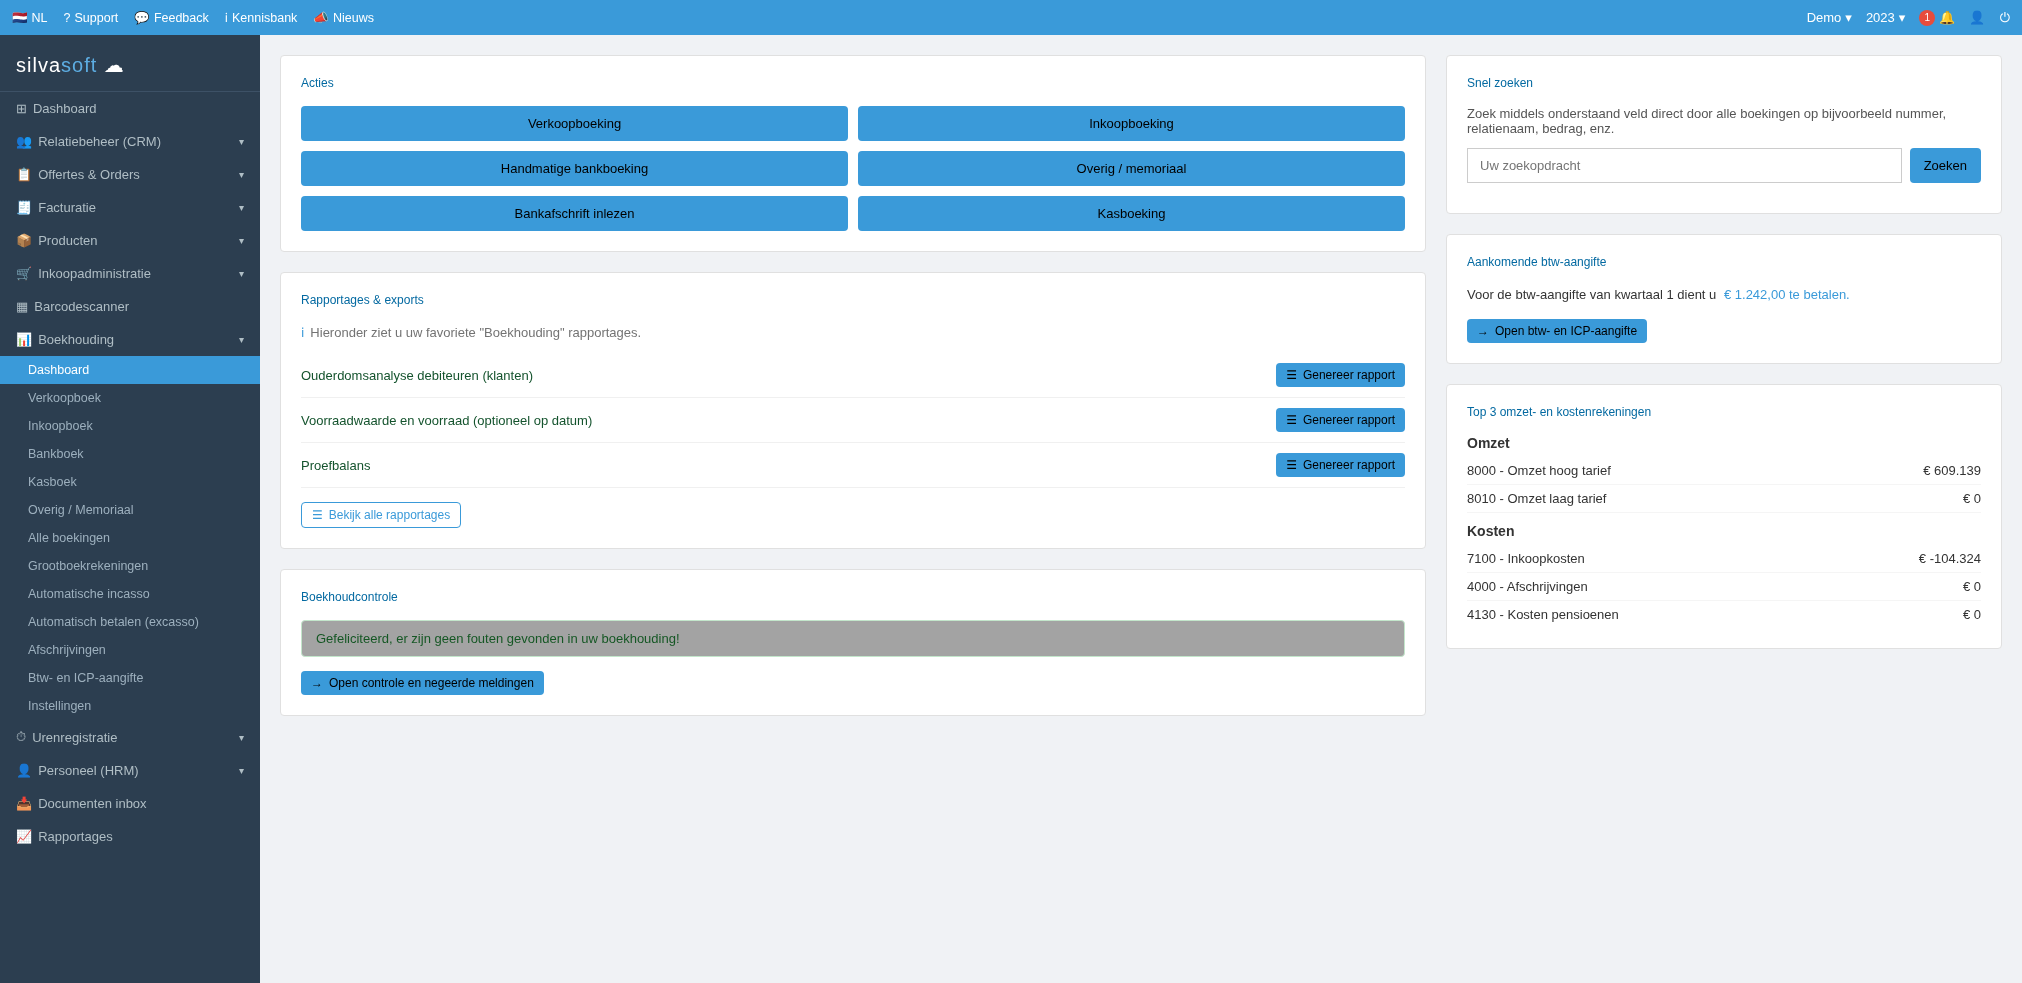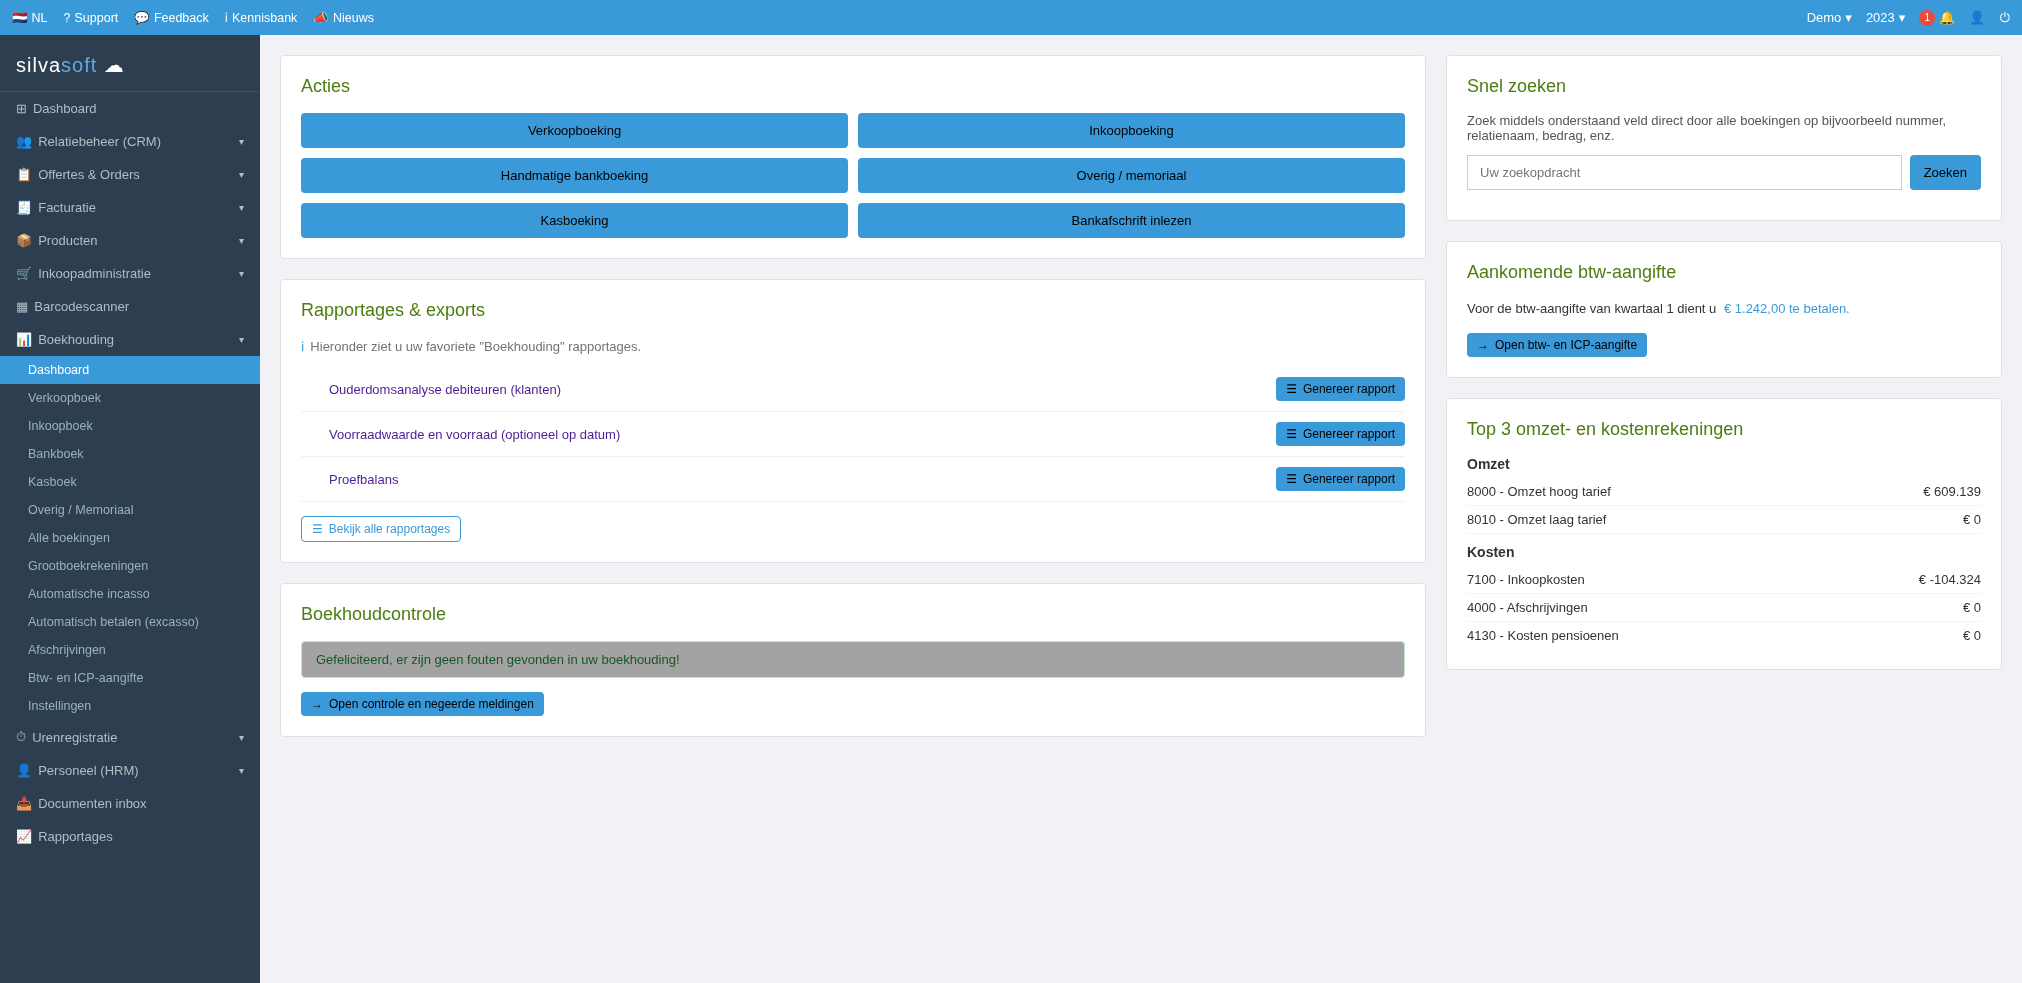--- a/index.html
+++ b/index.html
@@ -89,22 +89,22 @@
     .right-col { width: 556px; display: flex; flex-direction: column; gap: 20px; }
 
     
     .card {
       background: white;
       border-radius: 4px;
       border: 1px solid #e0e0e0;
       padding: 20px;
     }
     .card-title {
-      font-size: 18px;
-      color: #4d7c0f;
+      font-size: 12px;
+      color: #0369a1;
       font-weight: 400;
       margin-bottom: 16px;
     }
 
     
     .action-grid {
       display: grid;
       grid-template-columns: 1fr 1fr;
       gap: 10px;
     }
@@ -129,21 +129,21 @@
 
     
     .report-row {
       display: flex;
       align-items: center;
       justify-content: space-between;
       padding: 10px 0;
       border-bottom: 1px solid #f0f0f0;
     }
     .report-row:last-of-type { border-bottom: none; }
-    .report-name { font-size: 13px; color: #4c1d95; margin-left: 28px; }
+    .report-name { font-size: 13px; color: #14532d; }
 
     
     .success-box {
       background: #a3a3a3;
       border: 1px solid #c3e6cb;
       color: #155724;
       padding: 10px 14px;
       border-radius: 4px;
       font-size: 13px;
       margin-bottom: 14px;
@@ -355,22 +355,22 @@
 
     <div class="left-col">
 
       <div class="card">
         <div class="card-title">Acties</div>
         <div class="action-grid">
           <button class="btn btn-primary">Verkoopboeking</button>
           <button class="btn btn-primary">Inkoopboeking</button>
           <button class="btn btn-primary">Handmatige bankboeking</button>
           <button class="btn btn-primary">Overig / memoriaal</button>
+          <button class="btn btn-primary">Bankafschrift inlezen</button>
           <button class="btn btn-primary">Kasboeking</button>
-          <button class="btn btn-primary">Bankafschrift inlezen</button>
         </div>
       </div>
 
       <div class="card">
         <div class="card-title">Rapportages &amp; exports</div>
         <div style="display:flex;align-items:center;gap:6px;margin-bottom:12px;">
           <span class="info-icon">ℹ</span>
           <span style="font-size:13px;color:#737373;">Hieronder ziet u uw favoriete "Boekhouding" rapportages.</span>
         </div>
 

